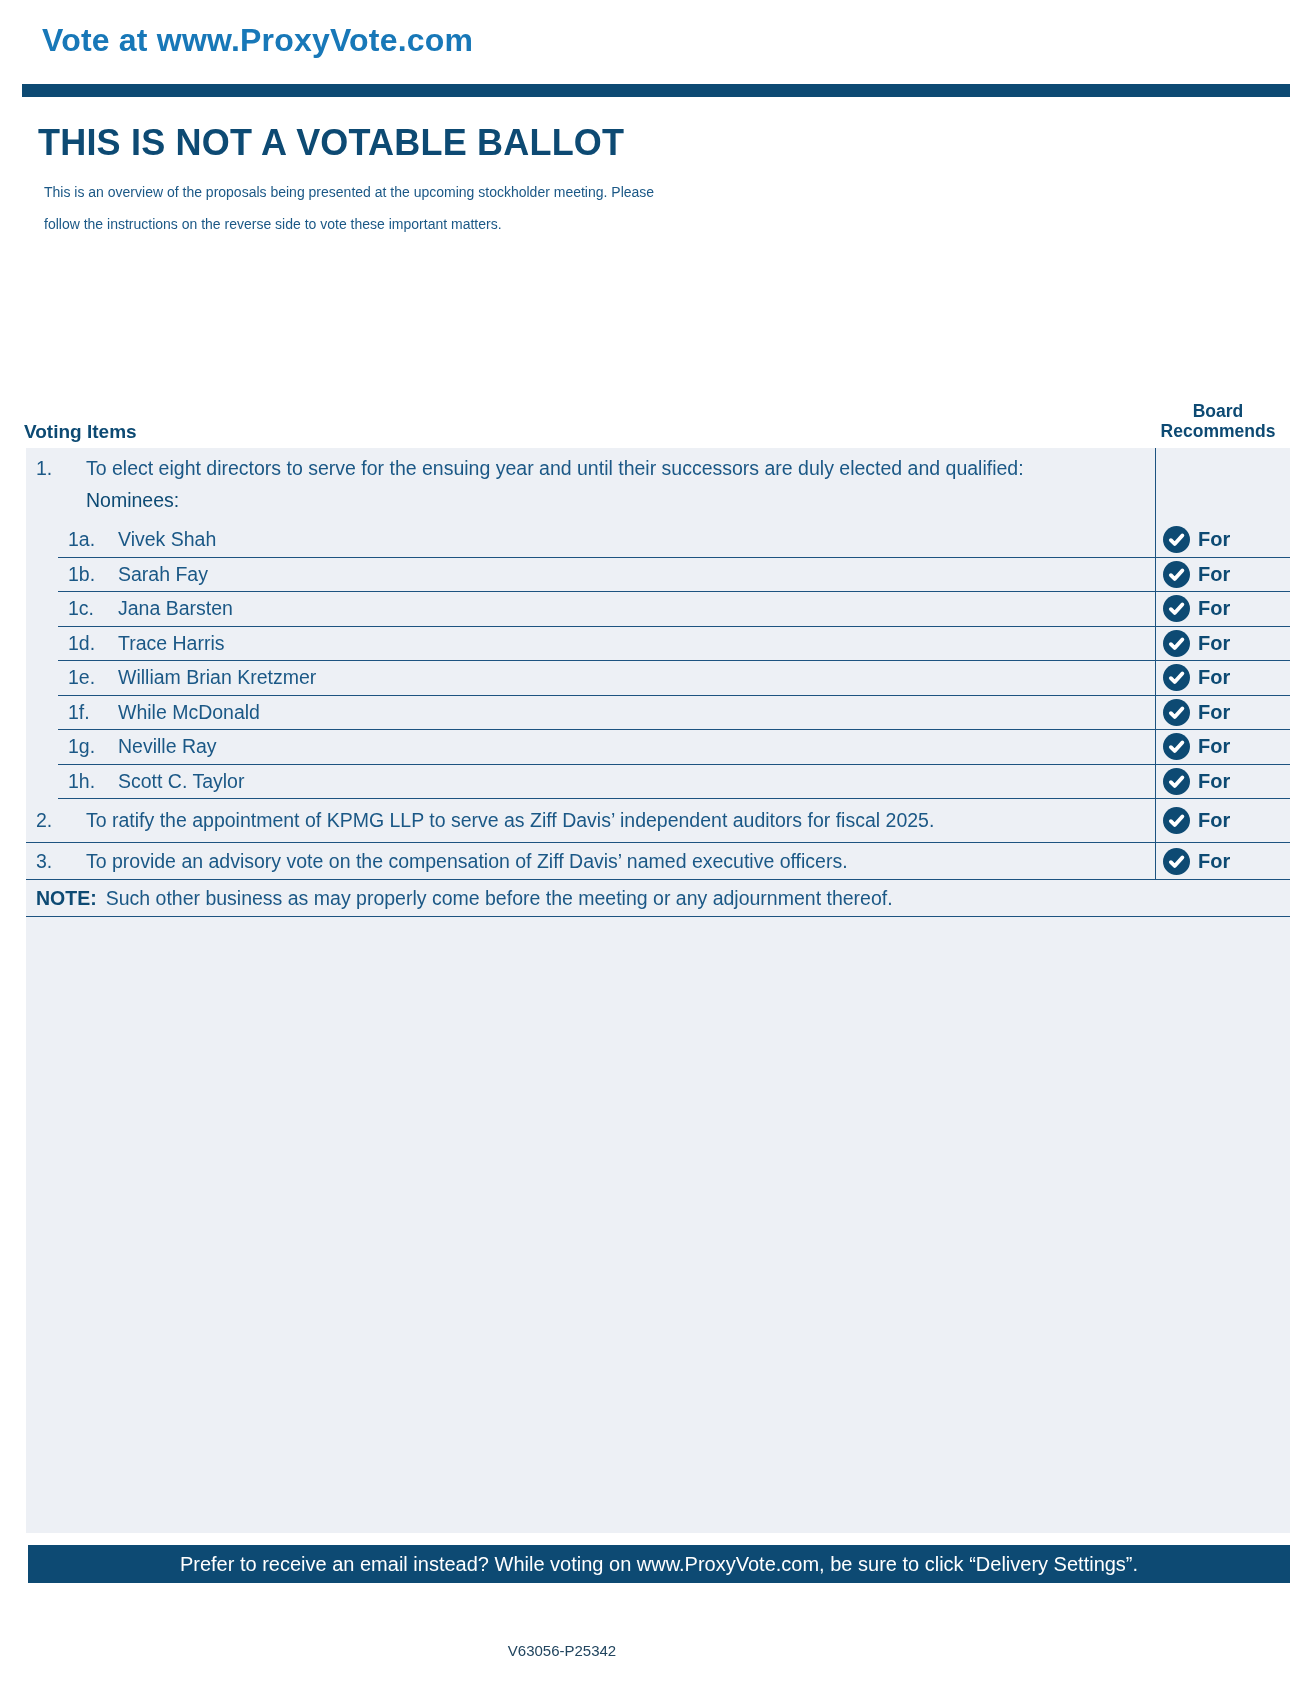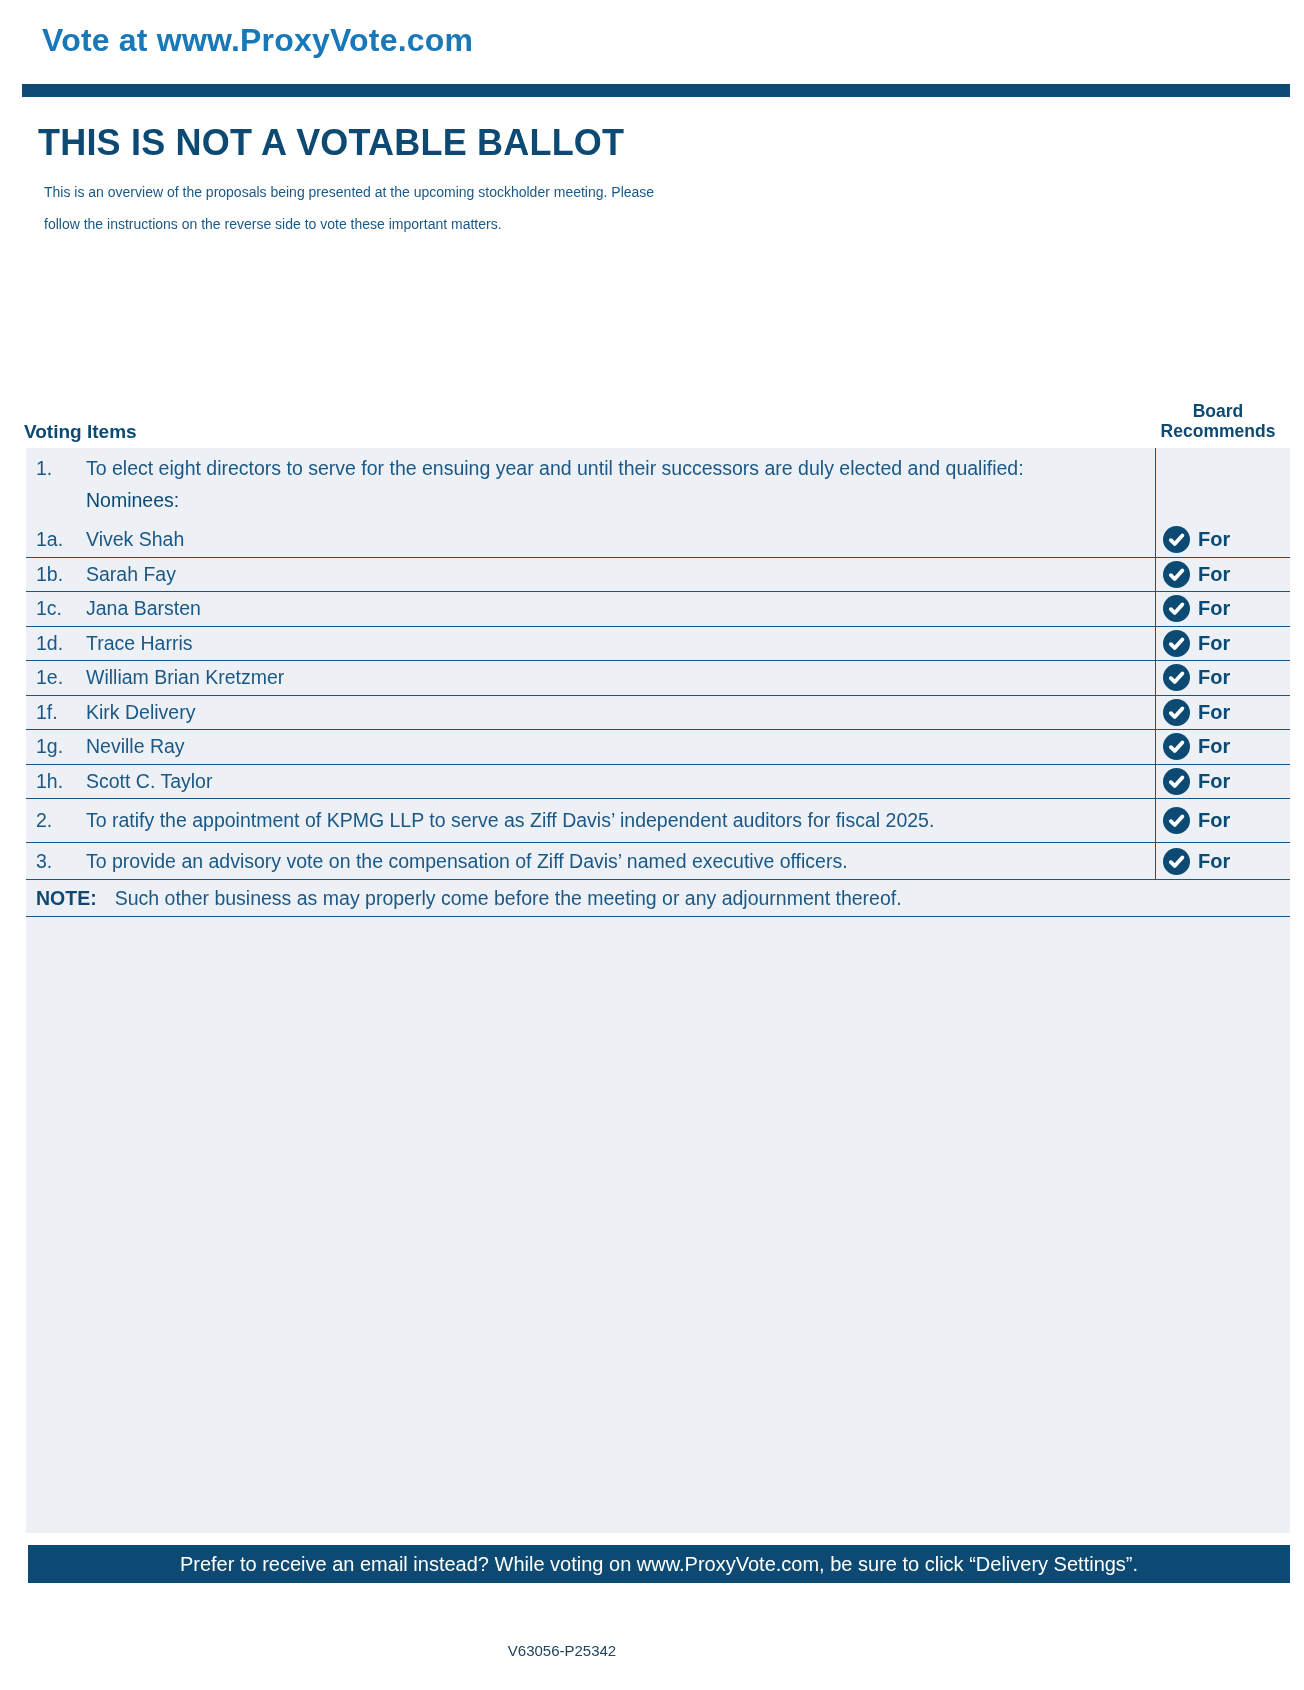--- a/index.html
+++ b/index.html
@@ -33,26 +33,26 @@
   .cell-rec{flex:0 0 135px;border-left:1.5px solid var(--row-line);display:flex;align-items:center;padding-left:7px;gap:8px;}
   .num{flex:0 0 60px;padding-left:10px;}
   .txt{flex:1 1 auto;padding-right:8px;}
   .bordered{border-bottom:1.5px solid var(--row-line);}
 
   .row-intro{height:75px;}
   .row-intro .cell-main{display:block;padding-top:9px;}
   .intro-line{display:flex;}
   .nominees-line{margin-left:60px;margin-top:9px;font-weight:normal;color:var(--navy);}
 
-  .row-name{height:34.5px;}
+  .row-name{height:34.5px;margin-left:32px;}
   .row-p2{height:44px;}
   .row-p3{height:37px;}
   .row-note{height:37px;}
   .row-note .cell-full{flex:1 1 auto;display:flex;align-items:center;padding-left:10px;}
-  .note-label{font-weight:bold;color:var(--navy);margin-right:18px;text-align:right;}
+  .note-label{font-weight:bold;color:var(--navy);margin-right:9px;text-align:right;}
   .table-filler{flex:1 1 auto;}
 
   .check-circle{width:27px;height:27px;flex:0 0 27px;display:block;}
   .rec-text{font-size:20px;font-weight:bold;color:var(--navy);}
 
   
   .footer-banner{position:absolute;left:28px;top:1545px;width:1262px;height:38px;background:var(--navy);color:#ffffff;display:flex;align-items:center;justify-content:center;font-size:20px;}
   .doc-code{position:absolute;left:462px;top:1642px;width:200px;text-align:center;font-size:15px;color:#21455F;}
 </style>
 </head>
@@ -151,21 +151,21 @@
             <circle cx="12" cy="12" r="12" fill="#0D4A73"></circle>
             <path d="M7 12.6 L10.4 16 L17.2 8.4" fill="none" stroke="#ffffff" stroke-width="3.4" stroke-linecap="round" stroke-linejoin="round"></path>
           </svg>
         <span class="rec-text">For</span>
       </div>
     </div>
 
     <div class="vrow row-name bordered">
       <div class="cell-main">
         <span class="num">1f.</span>
-        <span class="txt">Kirk Delivery</span>
+        <span class="txt">While McDonald</span>
       </div>
       <div class="cell-rec">
         <svg class="check-circle" viewBox="0 0 24 24">
             <circle cx="12" cy="12" r="12" fill="#0D4A73"></circle>
             <path d="M7 12.6 L10.4 16 L17.2 8.4" fill="none" stroke="#ffffff" stroke-width="3.4" stroke-linecap="round" stroke-linejoin="round"></path>
           </svg>
         <span class="rec-text">For</span>
       </div>
     </div>
 

